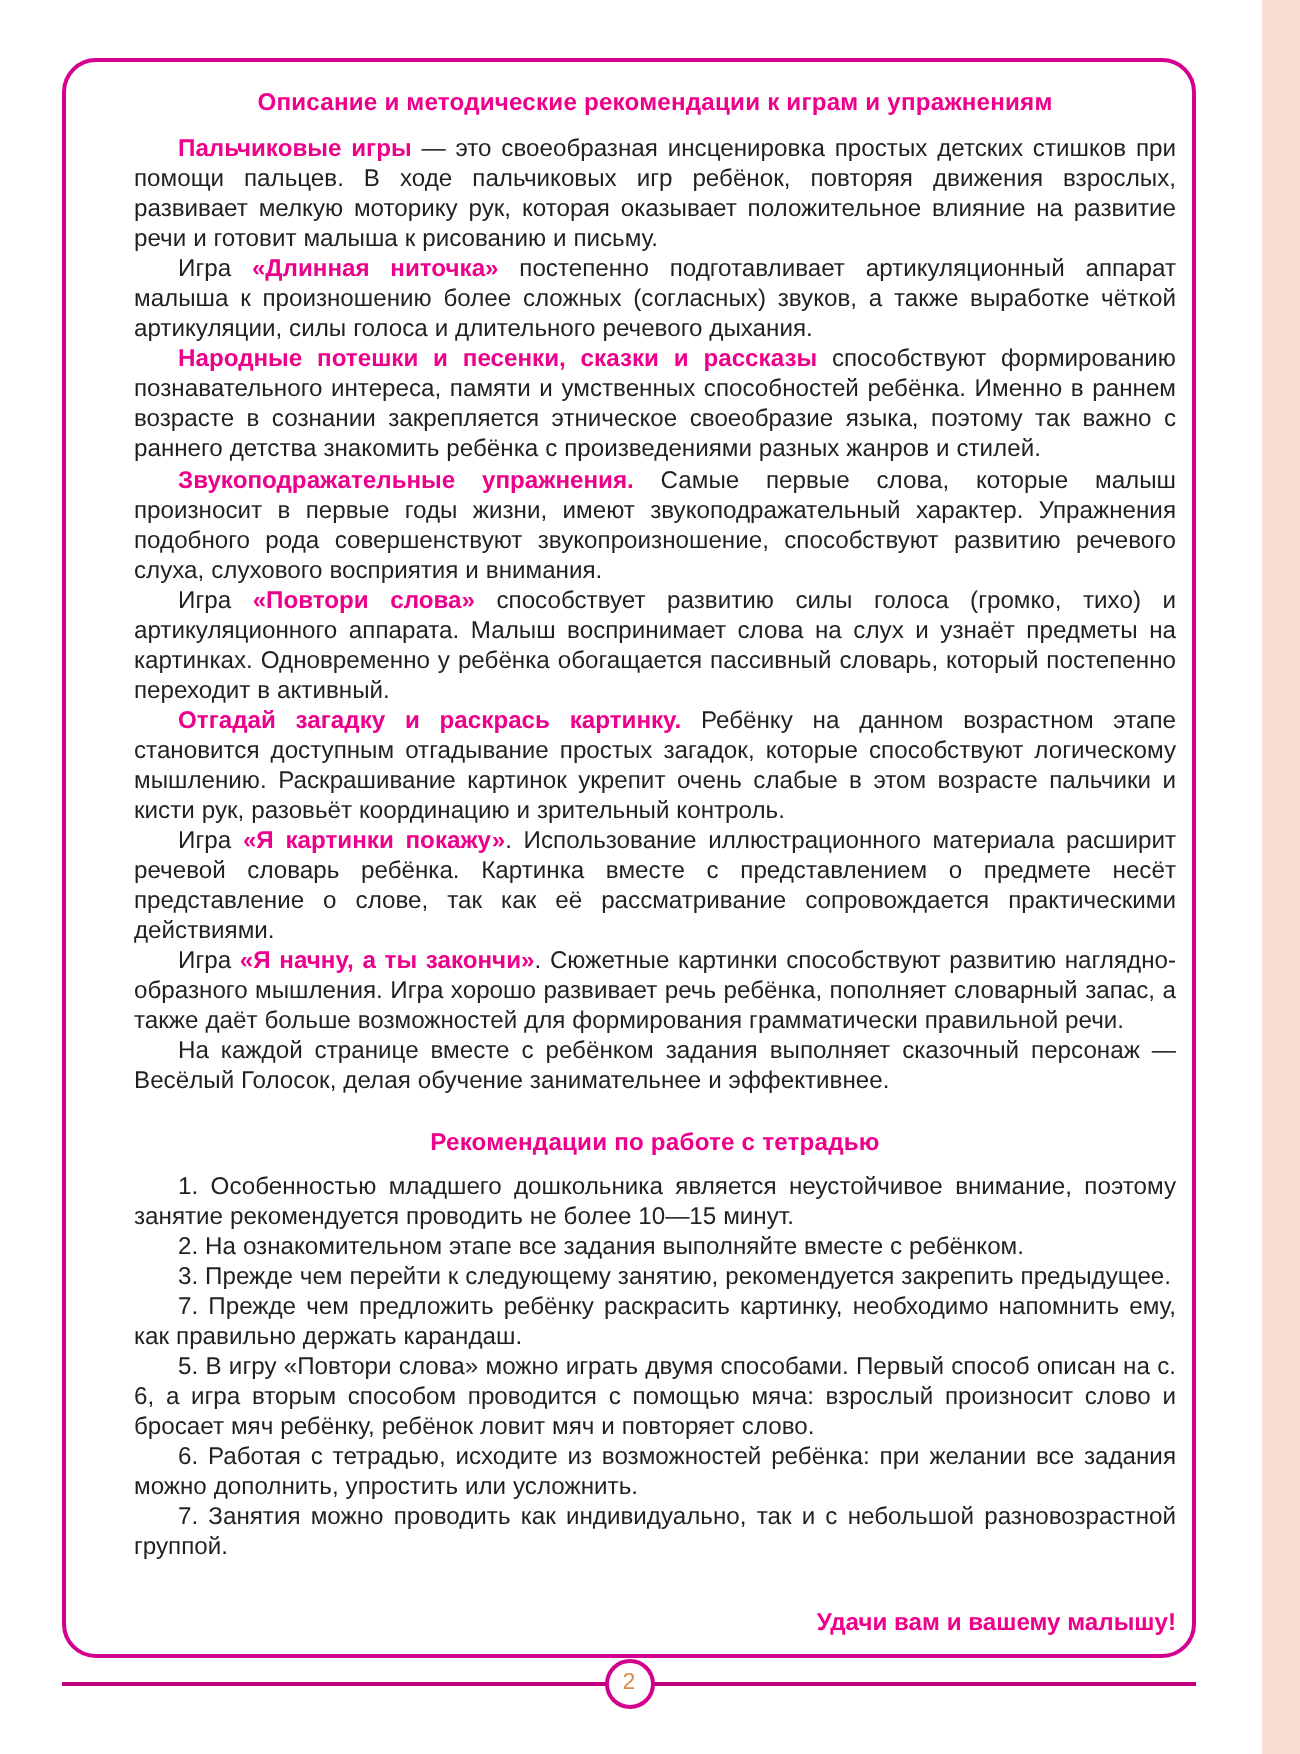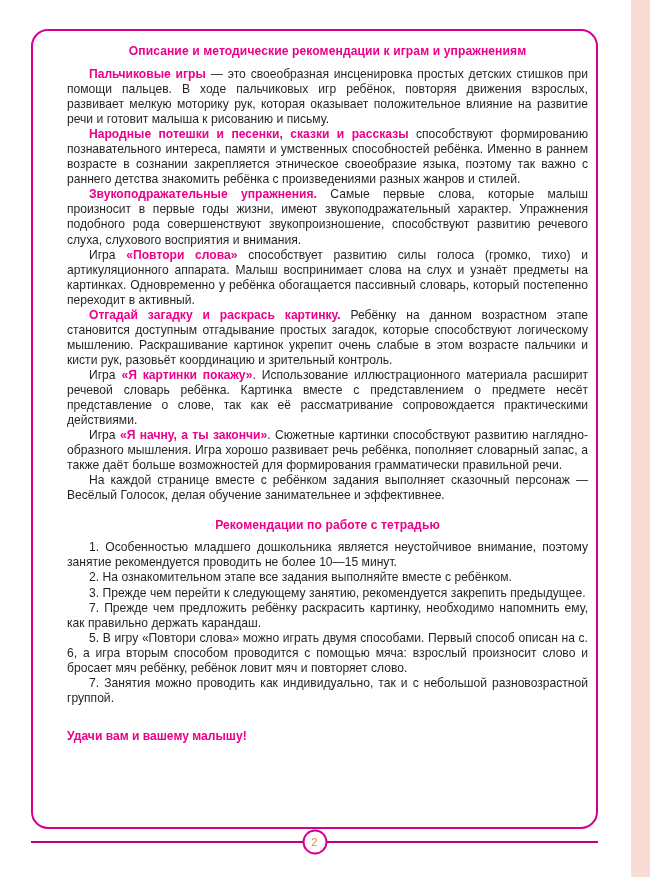--- a/index.html
+++ b/index.html
@@ -74,21 +74,21 @@
   }
 
   span.hl {
     color: #ec008c;
     font-weight: bold;
   }
 
   p.closing {
     margin: 23px 0 0 0;
     padding: 0;
-    text-align: left;
+    text-align: right;
     text-indent: 0;
     color: #ec008c;
     font-weight: bold;
     font-size: 12.1px;
   }
 
   
   #page-footer {
     position: absolute;
     left: 31px;
@@ -132,20 +132,21 @@
 <div id="gutter-strip"></div>
 
 <div id="page-frame"></div>
 
 <div id="content">
 
   <h1 class="doc-title">Описание и методические рекомендации к играм и упражнениям</h1>
 
   <p class="para"><span class="hl">Пальчиковые игры</span><span> — это своеобразная инсценировка простых детских стишков при помощи пальцев. В ходе пальчиковых игр ребёнок, повторяя движения взрослых, развивает мелкую моторику рук, которая оказывает положительное влияние на развитие речи и готовит малыша к рисованию и письму.</span></p>
 
+  <p class="para"><span>Игра </span><span class="hl">«Длинная ниточка»</span><span> постепенно подготавливает артикуляционный аппарат малыша к произношению более сложных (согласных) звуков, а также выработке чёткой артикуляции, силы голоса и длительного речевого дыхания.</span></p>
 
 
   <p class="para"><span class="hl">Народные потешки и песенки, сказки и рассказы</span><span> способствуют формированию познавательного интереса, памяти и умственных способностей ребёнка. Именно в раннем возрасте в сознании закрепляется этническое своеобразие языка, поэтому так важно с раннего детства знакомить ребёнка с произведениями разных жанров и стилей.</span></p>
 
   <p class="para"><span class="hl">Звукоподражательные упражнения.</span><span> Самые первые слова, которые малыш произносит в первые годы жизни, имеют звукоподражательный характер. Упражнения подобного рода совершенствуют звукопроизношение, способствуют развитию речевого слуха, слухового восприятия и внимания.</span></p>
 
   <p class="para"><span>Игра </span><span class="hl">«Повтори слова»</span><span> способствует развитию силы голоса (громко, тихо) и артикуляционного аппарата. Малыш воспринимает слова на слух и узнаёт предметы на картинках. Одновременно у ребёнка обогащается пассивный словарь, который постепенно переходит в активный.</span></p>
 
   <p class="para"><span class="hl">Отгадай загадку и раскрась картинку.</span><span> Ребёнку на данном возрастном этапе становится доступным отгадывание простых загадок, которые способствуют логическому мышлению. Раскрашивание картинок укрепит очень слабые в этом возрасте пальчики и кисти рук, разовьёт координацию и зрительный контроль.</span></p>
 
@@ -155,20 +156,21 @@
 
   <p class="para">На каждой странице вместе с ребёнком задания выполняет сказочный персонаж — Весёлый Голосок, делая обучение занимательнее и эффективнее.</p>
 
   <h2 class="section-title">Рекомендации по работе с тетрадью</h2>
 
   <p class="para">1. Особенностью младшего дошкольника является неустойчивое внимание, поэтому занятие рекомендуется проводить не более 10—15 минут.</p>
   <p class="para">2. На ознакомительном этапе все задания выполняйте вместе с ребёнком.</p>
   <p class="para">3. Прежде чем перейти к следующему занятию, рекомендуется закрепить предыдущее.</p>
   <p class="para">7. Прежде чем предложить ребёнку раскрасить картинку, необходимо напомнить ему, как правильно держать карандаш.</p>
   <p class="para">5. В игру «Повтори слова» можно играть двумя способами. Первый способ описан на с. 6, а игра вторым способом проводится с помощью мяча: взрослый произносит слово и бросает мяч ребёнку, ребёнок ловит мяч и повторяет слово.</p>
+  <p class="para">6. Работая с тетрадью, исходите из возможностей ребёнка: при желании все задания можно дополнить, упростить или усложнить.</p>
   <p class="para">7. Занятия можно проводить как индивидуально, так и с небольшой разновозрастной группой.</p>
 
   <p class="closing">Удачи вам и вашему малышу!</p>
 
 </div>
 
 <div id="page-footer">
   <div class="rule"></div>
   <div class="pagecircle">
     <span class="pagenum">2</span>

